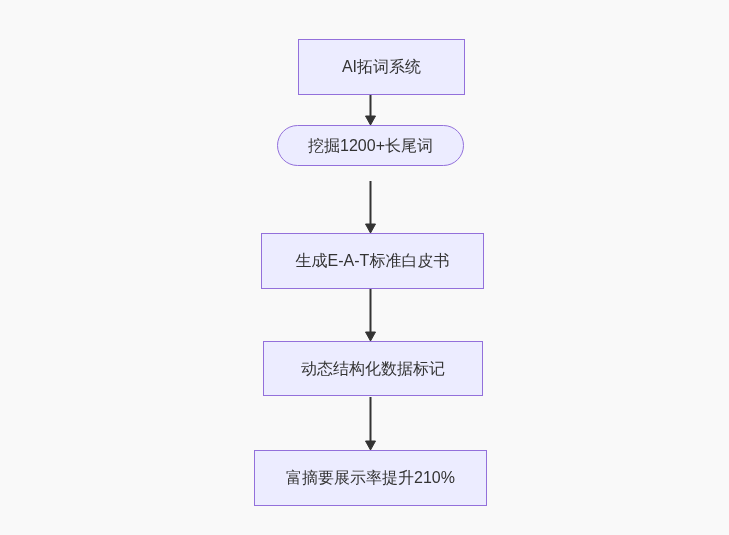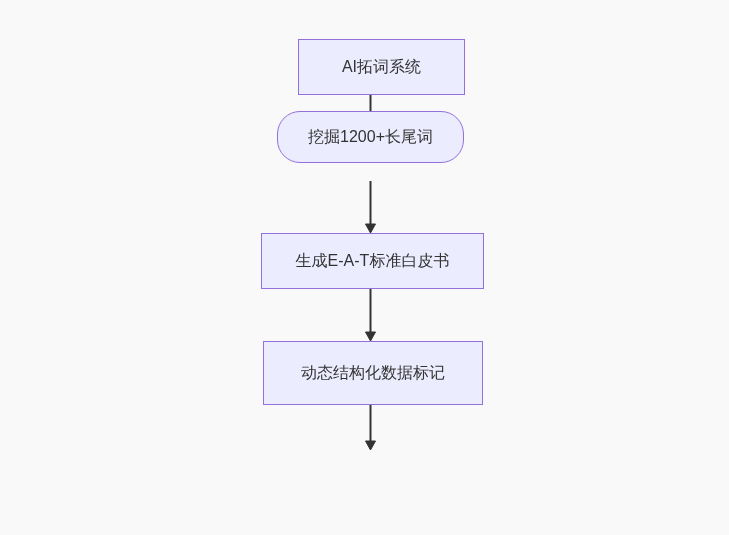--- a/index.html
+++ b/index.html
@@ -69,26 +69,29 @@
     <g>
       <line x1="370.5" y1="397" x2="370.5" y2="442"></line>
       <polygon points="365.5,441 375.5,441 370.5,450"></polygon>
     </g>
   </svg>
 
   <div class="node" style="left:298px; top:15px; width:167px; height:56px;margin-top:24px;">
     <span>AI拓词系统</span>
   </div>
 
-  <div class="node" style="left:277px; top:111px; width:187px; height:52px;border-radius:23px;">
+  <div class="node" style="left:277px; top:125px; width:187px; height:41px;border-radius:23px;">
     <span>挖掘1200+长尾词</span>
   </div>
 
   <div class="node" style="left:261px; top:233px; width:223px; height:56px;justify-content:center;">
     <span>生成E-A-T标准白皮书</span>
   </div>
 
-  <div class="node" style="left:263px; top:341px; width:220px; height:64px;">
+  <div class="node" style="left:263px; top:341px; width:220px; height:55px;">
     <span>动态结构化数据标记</span>
   </div>
 
+  <div class="node" style="left:254px; top:450px; width:233px; height:56px;">
+    <span>富摘要展示率提升210%</span>
+  </div>
 
 </div>
 
 </body></html>

